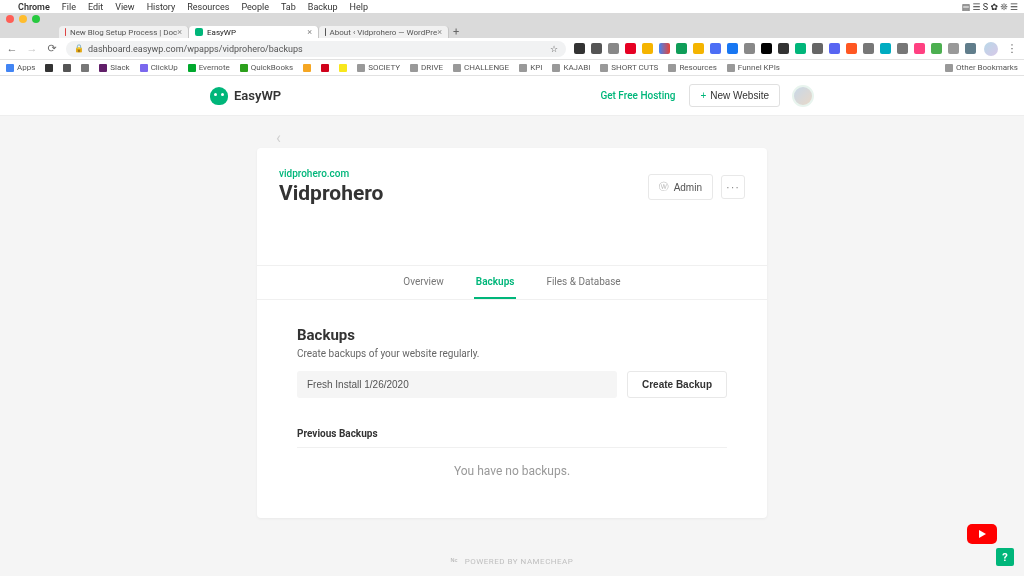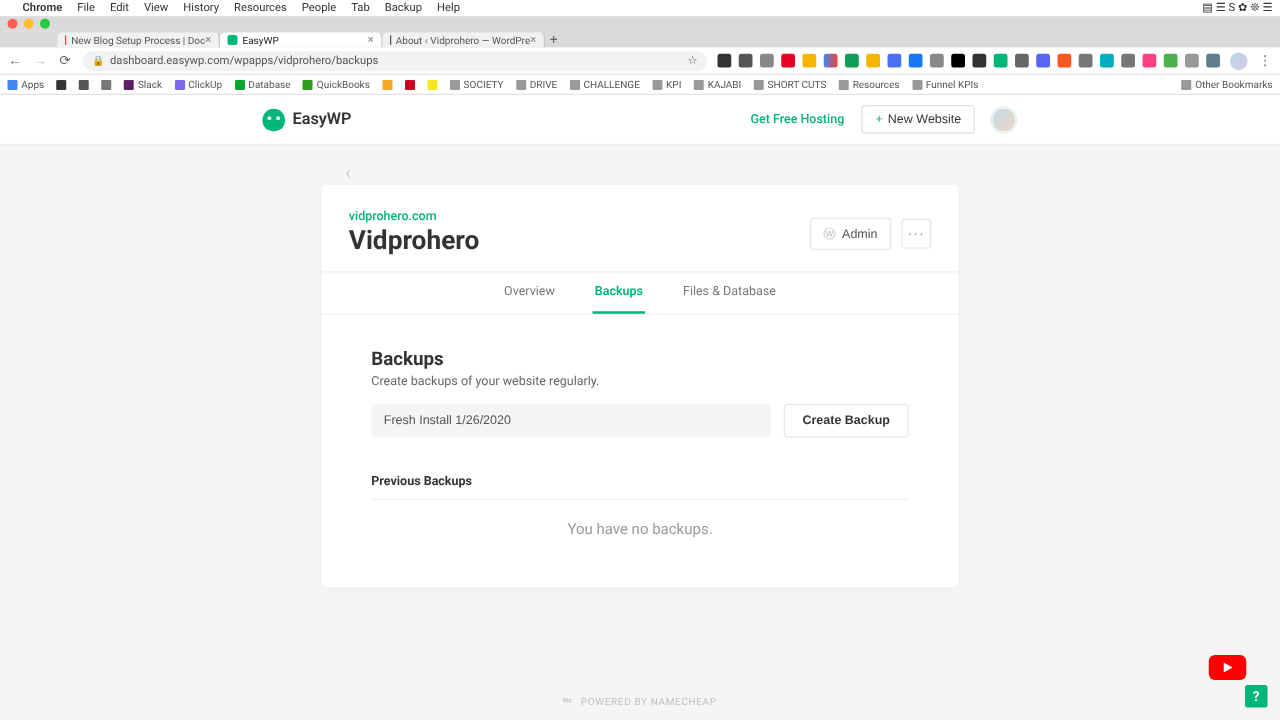--- a/index.html
+++ b/index.html
@@ -13,21 +13,21 @@
   .mac-menubar .status-icons { display: flex; gap: 6px; font-size: 9px; }
   
   
   .win-top { height: 12px; background: #dadada; display: flex; align-items: center; padding-left: 6px; gap: 5px; }
   .traffic { width: 8px; height: 8px; border-radius: 50%; }
   .t-red { background: #ff5f56; }
   .t-yellow { background: #ffbd2e; }
   .t-green { background: #27c93f; }
   
   
-  .tabstrip { height: 13px; background: #dadada; display: flex; align-items: flex-end; padding-left: 46px; gap: 0; font-size: 8px; }
+  .tabstrip { height: 13px; background: #dadada; display: flex; align-items: flex-end; padding-left: 59px; gap: 0; font-size: 8px; }
   .tab { background: #f1f1f1; height: 12px; min-width: 130px; max-width: 130px; padding: 0 6px; display: flex; align-items: center; border-radius: 4px 4px 0 0; border-right: 1px solid #c5c5c5; color: #555; overflow: hidden; white-space: nowrap; }
   .tab.active { background: #ffffff; color: #222; }
   .tab .favicon { width: 8px; height: 8px; border-radius: 2px; margin-right: 4px; background: #999; }
   .tab .close { margin-left: auto; font-size: 9px; color: #888; }
   .newtab { width: 14px; text-align: center; color: #666; font-size: 11px; }
   
   
   .addrbar { height: 22px; background: #ffffff; display: flex; align-items: center; padding: 0 6px; gap: 8px; border-bottom: 1px solid #e2e2e2; }
   .navbtn { width: 12px; height: 12px; color: #666; font-size: 11px; display: flex; align-items: center; justify-content: center; }
   .url-field { flex: 1; height: 16px; background: #f1f2f3; border-radius: 8px; display: flex; align-items: center; padding: 0 8px; font-size: 9px; color: #555; gap: 4px; }
@@ -61,21 +61,21 @@
   
   .card { width: 510px; margin: 22px auto 0; background: #ffffff; border-radius: 4px; box-shadow: 0 1px 3px rgba(0,0,0,0.05); }
   
   .card-head { padding: 20px 22px 12px; display: flex; align-items: flex-start; position: relative; }
   .site-domain { font-size: 10px; color: #00b67a; font-weight: 500; }
   .site-name { font-size: 21px; font-weight: 700; color: #333; margin-top: 2px; }
   .head-actions { position: absolute; right: 22px; top: 26px; display: flex; align-items: center; gap: 8px; }
   .admin-btn { font-size: 10px; color: #555; font-weight: 500; border: 1px solid #e8e8e8; border-radius: 3px; padding: 5px 10px; background: #fff; display: flex; align-items: center; gap: 5px; }
   .dots-btn { width: 24px; height: 24px; border: 1px solid #e8e8e8; border-radius: 3px; background: #fff; color: #888; font-size: 11px; display: flex; align-items: center; justify-content: center; letter-spacing: 1px; }
   
-  .card-tabs { display: flex; justify-content: center; gap: 28px; border-bottom: 1px solid #f0f0f0; border-top: 1px solid #f0f0f0; }
+  .card-tabs { display: flex; justify-content: center; gap: 28px; border-bottom: 1px solid #f0f0f0; border-top: 1px solid #f0f0f0; margin-top: 48px; }
   .card-tab { font-size: 10px; color: #777; padding: 10px 2px; border-bottom: 2px solid transparent; }
   .card-tab.active { color: #00b67a; font-weight: 600; border-bottom-color: #00b67a; }
   
   .card-body { padding: 26px 40px 40px; }
   .section-title { font-size: 15px; font-weight: 700; color: #333; }
   .section-sub { font-size: 10px; color: #666; margin-top: 4px; }
   
   .backup-row { display: flex; gap: 10px; margin-top: 12px; }
   .backup-input { flex: 1; background: #f5f5f5; border: none; border-radius: 3px; padding: 8px 10px; font-size: 10px; color: #555; }
   .create-btn { font-size: 10px; font-weight: 700; color: #333; border: 1px solid #e8e8e8; background: #fff; border-radius: 3px; padding: 7px 14px; }
@@ -190,21 +190,21 @@
   <div class="bk-item">
       <span class="bk-fav" style="background:#611f69"></span>
       <span>Slack</span>
     </div>
   <div class="bk-item">
       <span class="bk-fav" style="background:#7b68ee"></span>
       <span>ClickUp</span>
     </div>
   <div class="bk-item">
       <span class="bk-fav" style="background:#00a82d"></span>
-      <span>Database</span>
+      <span>Evernote</span>
     </div>
   <div class="bk-item">
       <span class="bk-fav" style="background:#2ca01c"></span>
       <span>QuickBooks</span>
     </div>
   <div class="bk-item">
       <span class="bk-fav" style="background:#f5a623"></span>
     </div>
   <div class="bk-item">
       <span class="bk-fav" style="background:#d0021b"></span>

